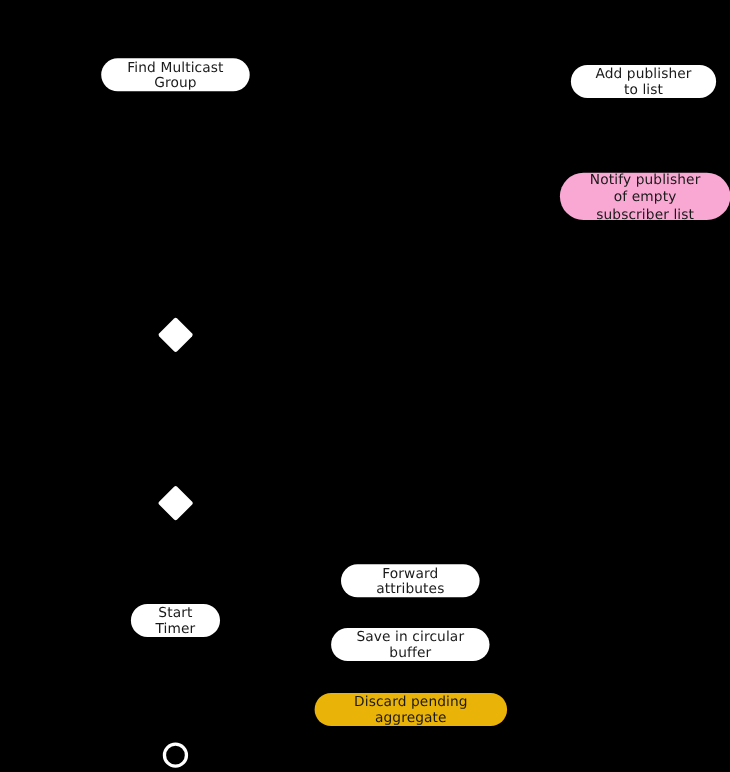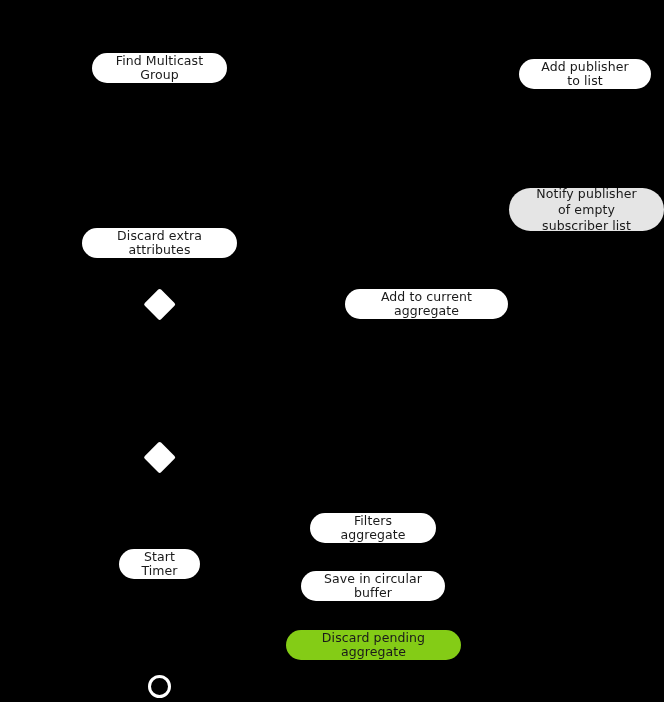--- a/index.html
+++ b/index.html
@@ -51,24 +51,22 @@
     background: #000000;
     border: 3px solid #ffffff;
   }
 </style>
 </head>
 <body>
 
 <div id="diagram-canvas" style="width: 664px; height: 702px; background: rgb(0, 0, 0);">
     <div class="node" style="left: 92px; top: 53px; width: 135px; height: 30px; background: rgb(255, 255, 255); color: rgb(26, 26, 26);">Find Multicast Group</div>
     <div class="node" style="left: 519px; top: 59px; width: 132px; height: 30px; background: rgb(255, 255, 255); color: rgb(26, 26, 26);">Add publisher to list</div>
-    <div class="node two-line" style="left: 509px; top: 157px; width: 155px; height: 43px; background: #e5e5e5; color: rgb(26, 26, 26); margin-top: 31px;">Notify publisher
+    <div class="node two-line" style="left: 509px; top: 157px; width: 155px; height: 43px; background: #f9a8d4; color: rgb(26, 26, 26);">Notify publisher
 of empty subscriber list</div>
-    <div class="node" style="left: 82px; top: 228px; width: 155px; height: 30px; background: rgb(255, 255, 255); color: rgb(26, 26, 26);">Discard extra attributes</div>
-    <div class="node" style="left: 345px; top: 289px; width: 163px; height: 30px; background: rgb(255, 255, 255); color: rgb(26, 26, 26);">Add to current aggregate</div>
-    <div class="node" style="left: 310px; top: 513px; width: 126px; height: 30px; background: rgb(255, 255, 255); color: rgb(26, 26, 26);">Filters aggregate</div>
+    <div class="node" style="left: 310px; top: 513px; width: 126px; height: 30px; background: rgb(255, 255, 255); color: rgb(26, 26, 26);">Forward attributes</div>
     <div class="node" style="left: 301px; top: 571px; width: 144px; height: 30px; background: rgb(255, 255, 255); color: rgb(26, 26, 26);">Save in circular buffer</div>
     <div class="node" style="left: 119px; top: 549px; width: 81px; height: 30px; background: rgb(255, 255, 255); color: rgb(26, 26, 26);">Start Timer</div>
-    <div class="node" style="left: 286px; top: 630px; width: 175px; height: 30px; background: #84cc16; color: rgb(26, 26, 26);">Discard pending aggregate</div>
+    <div class="node" style="left: 286px; top: 630px; width: 175px; height: 30px; background: #eab308; color: rgb(26, 26, 26);">Discard pending aggregate</div>
     <div class="decision" style="left: 147.833px; top: 292.833px; width: 23.3345px; height: 23.3345px; background: rgb(255, 255, 255);"></div>
     <div class="decision" style="left: 147.833px; top: 445.833px; width: 23.3345px; height: 23.3345px; background: rgb(255, 255, 255);"></div>
     <div class="end-node" style="left: 148px; top: 675px; width: 23px; height: 23px; border-color: rgb(255, 255, 255); background: rgb(0, 0, 0);"></div>
   </div>
 
 </body></html>

